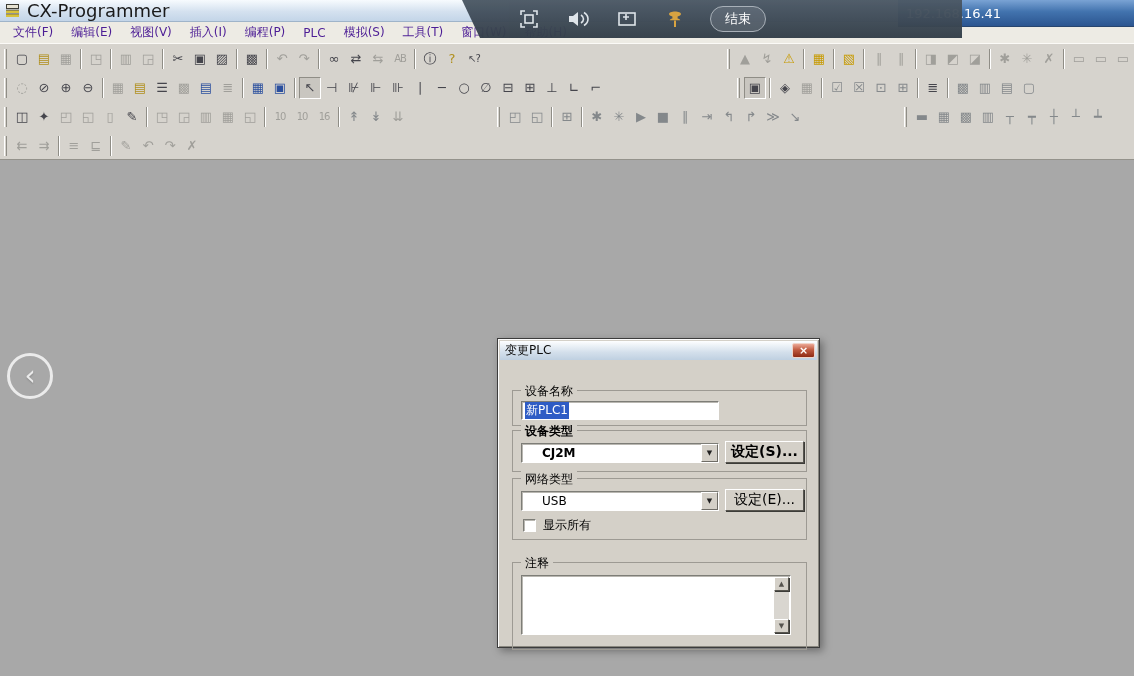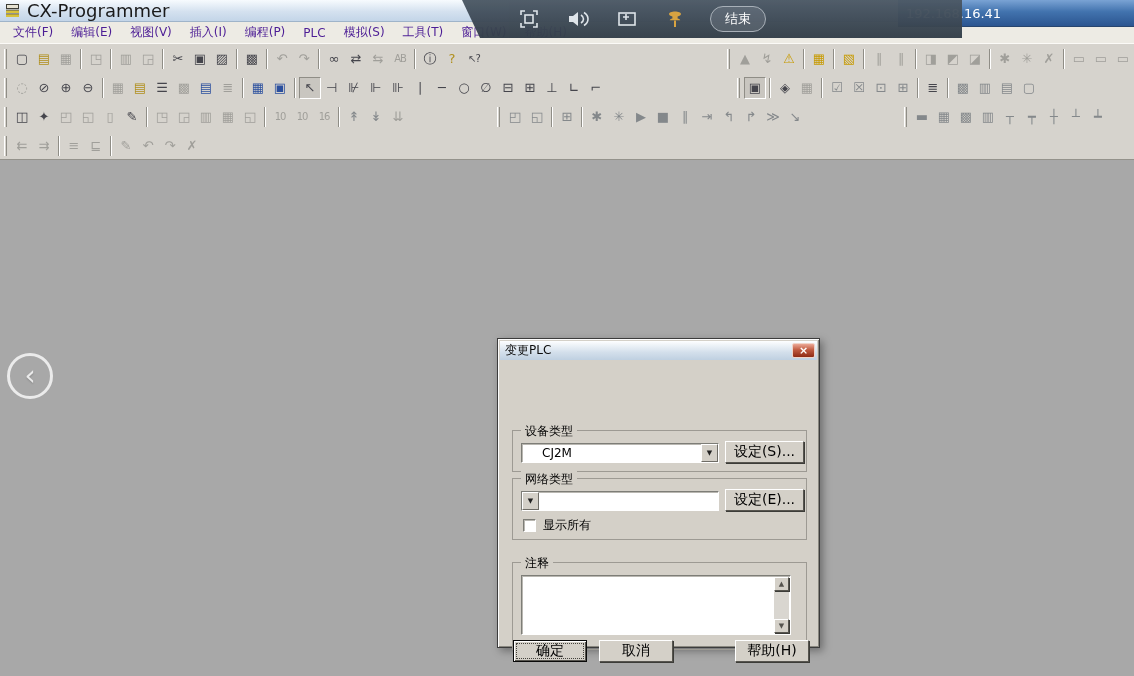--- a/index.html
+++ b/index.html
@@ -354,35 +354,42 @@
 
 <div class="dialog">
   <div class="dlg-title">
     <span>变更PLC</span>
     <span class="dlg-close">
       <span>×</span>
     </span>
   </div>
   <div class="dlg-body">
 
-
-    <div class="grp" style="top:70px;height:42px;">
+    <div class="grp" style="top:30px;height:36px;">
+      <span class="grp-label">设备名称</span>
+      <div class="txt-input sunken">
+        <span class="sel-text">新PLC1</span>
+      </div>
+    </div>
+
+    <div class="grp" style="top:70px;height:42px;font-weight:bold;">
       <span class="grp-label">设备类型</span>
       <div class="combo sunken">
         <span class="combo-value">CJ2M</span>
         <span class="combo-btn">
           <span>▼</span>
         </span>
       </div>
       <span class="btn3d set-btn">设定(S)...</span>
     </div>
 
     <div class="grp" style="top:118px;height:62px;">
       <span class="grp-label">网络类型</span>
       <div class="combo sunken">
+        <span class="combo-value">USB</span>
         <span class="combo-btn">
           <span>▼</span>
         </span>
       </div>
       <span class="btn3d set-btn">设定(E)...</span>
       <div class="checkbox-row">
         <span class="checkbox sunken"></span>
         <span>显示所有</span>
       </div>
     </div>
@@ -395,20 +402,15 @@
           <span class="sb-btn up btn3d">
               <span>▲</span>
             </span>
           <span class="sb-btn down btn3d">
               <span>▼</span>
             </span>
         </div>
       </div>
     </div>
 
-    <div class="dlg-buttons">
-      <span class="btn3d dlg-btn btn-ok">确定</span>
-      <span class="btn3d dlg-btn btn-cancel">取消</span>
-      <span class="btn3d dlg-btn btn-help">帮助(H)</span>
-    </div>
 
   </div>
 </div>
 
 </body></html>

